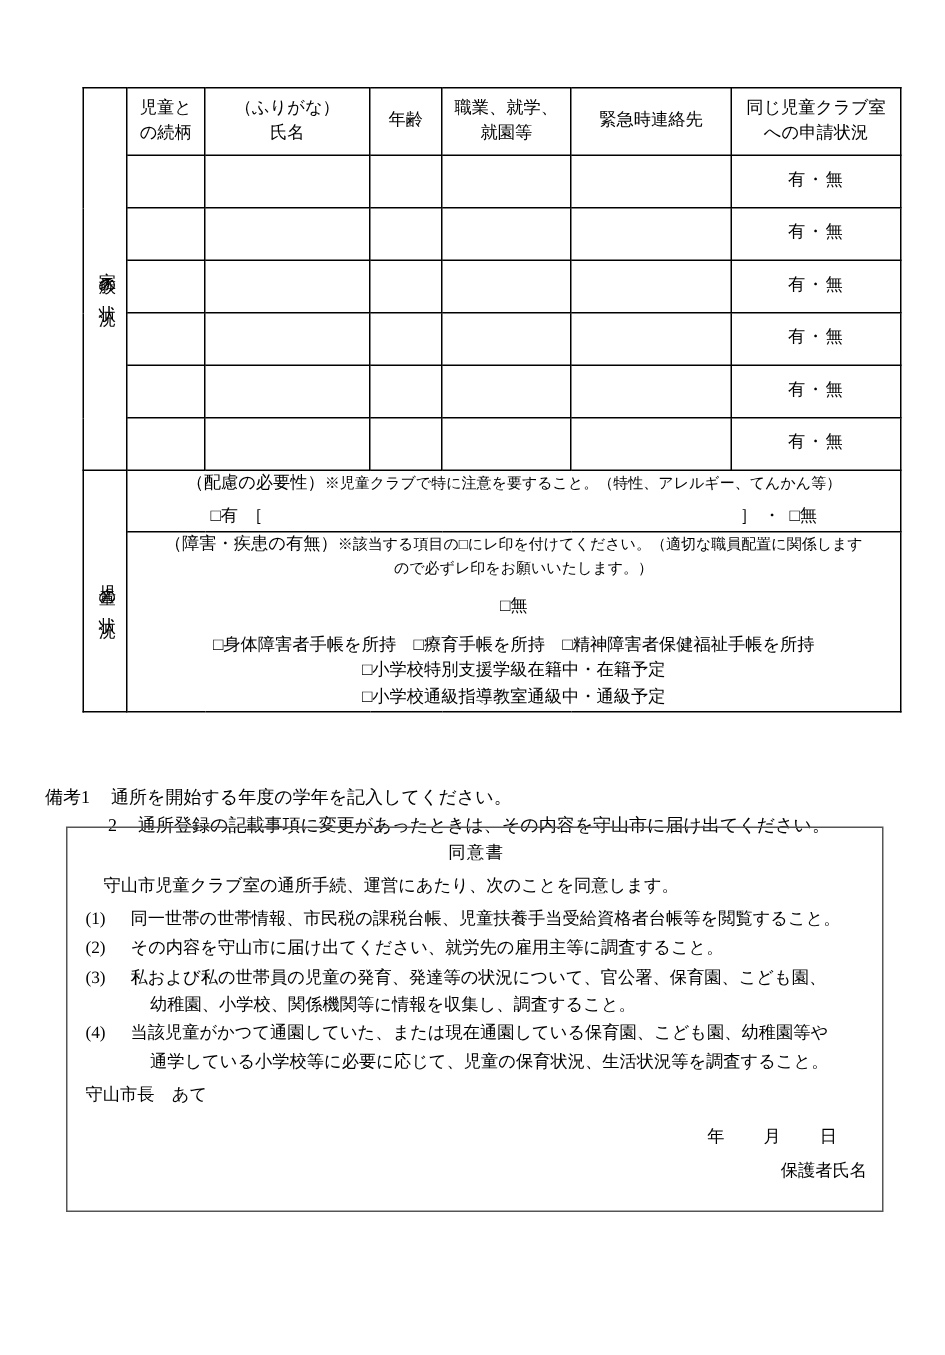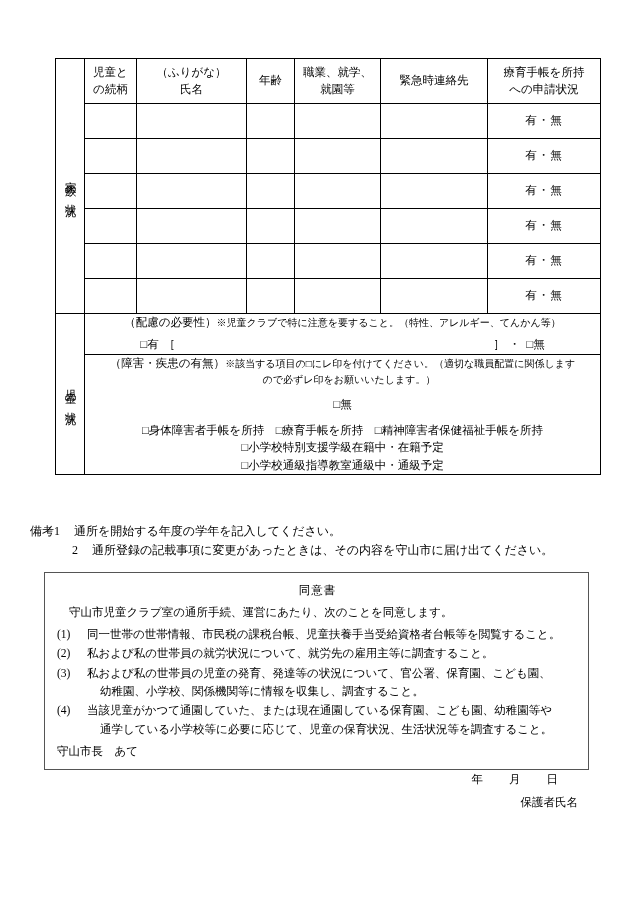--- a/index.html
+++ b/index.html
@@ -122,23 +122,23 @@
   }
   .remarks .rline { white-space: nowrap; }
   .rlabel { letter-spacing: 0px; }
   .rnum-indent { display: inline-block; width: 42px; }
   .rgap { display: inline-block; width: 14px; }
 
   
   .consent {
     position: absolute;
     left: 44px;
-    top: 572px;
+    top: 551px;
     width: 545px;
-    height: 198px;
+    height: 257px;
     border: 1.6px solid #555555;
     box-sizing: border-box;
     font-size: 11.5px;
     line-height: 1.6;
     padding: 6px 10px 0 12px;
   }
   .consent-title {
     text-align: center;
     font-size: 11.5px;
     letter-spacing: 1px;
@@ -213,21 +213,21 @@
         <div>（ふりがな）</div>
         <div>氏名</div>
       </td>
       <td class="hdr-cell">年齢</td>
       <td class="hdr-cell">
         <div>職業、就学、</div>
         <div>就園等</div>
       </td>
       <td class="hdr-cell">緊急時連絡先</td>
       <td class="hdr-cell hdr-small">
-        <div>療育手帳を所持</div>
+        <div>同じ児童クラブ室</div>
         <div>への申請状況</div>
       </td>
     </tr>
 
     <tr class="body-row">
       <td></td>
       <td></td>
       <td></td>
       <td></td>
       <td></td>
@@ -307,21 +307,21 @@
     <div class="consent-title">同意書</div>
     <div class="consent-intro">守山市児童クラブ室の通所手続、運営にあたり、次のことを同意します。</div>
 
     <div class="consent-list">
       <div class="citem">
         <span class="cnum">(1)</span>
         <span>同一世帯の世帯情報、市民税の課税台帳、児童扶養手当受給資格者台帳等を閲覧すること。</span>
       </div>
       <div class="citem">
         <span class="cnum">(2)</span>
-        <span>私および私の世帯員の就労状況について、就労先の雇用主等に調査すること。</span>
+        <span>その内容を守山市に届け出てください、就労先の雇用主等に調査すること。</span>
       </div>
       <div class="citem">
         <span class="cnum">(3)</span>
         <span>私および私の世帯員の児童の発育、発達等の状況について、官公署、保育園、こども園、</span>
         <span class="cont2">幼稚園、小学校、関係機関等に情報を収集し、調査すること。</span>
       </div>
       <div class="citem">
         <span class="cnum">(4)</span>
         <span>当該児童がかつて通園していた、または現在通園している保育園、こども園、幼稚園等や</span>
         <span class="cont2">通学している小学校等に必要に応じて、児童の保育状況、生活状況等を調査すること。</span>

